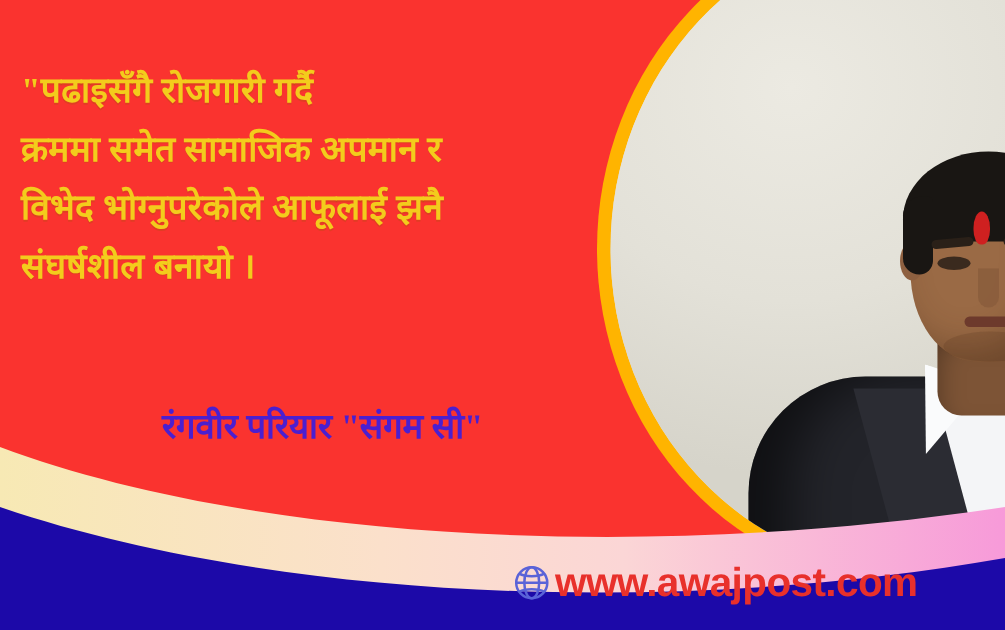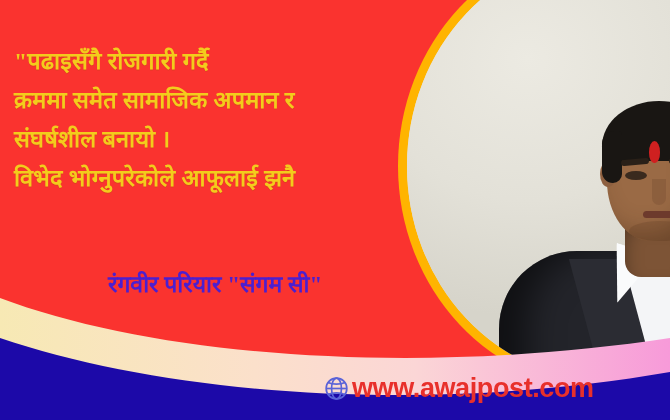--- a/index.html
+++ b/index.html
@@ -147,21 +147,21 @@
     font-family:"Liberation Serif", serif;
     font-weight:bold;
     font-size:23px;
     line-height:30px;
     white-space:nowrap;
   }
 
   
   #footer-url{
     position:absolute;
-    left:323px; top:371px;
+    left:341px; top:371px;
     display:flex;align-items:center;gap:2px;
     height:34px;
   }
   #globe-icon{width:27px;height:27px;display:block;flex:0 0 auto;}
   #url-text{
     color:#e8302b;
     font-family:"Liberation Sans", sans-serif;
     font-weight:bold;
     font-size:27px;
     letter-spacing:-.4px;
@@ -198,22 +198,22 @@
         <div class="nose"></div>
         <div class="chin-shadow"></div>
         <div class="mouth"></div>
       </div>
     </div>
   </div>
 
   <div id="quote">
     <div class="qline">"पढाइसँगै रोजगारी गर्दै</div>
     <div class="qline">क्रममा समेत सामाजिक अपमान र</div>
+    <div class="qline">विभेद भोग्नुपरेकोले आफूलाई झनै</div>
     <div class="qline">संघर्षशील बनायो  ।</div>
-    <div class="qline">विभेद भोग्नुपरेकोले आफूलाई झनै</div>
   </div>
 
   <div id="attribution">रंगवीर परियार "संगम सी"</div>
 
   <svg id="waves" viewBox="0 0 670 140" preserveAspectRatio="none">
     <defs>
       <linearGradient id="bandgrad" x1="0" y1="0" x2="1" y2="0">
         <stop offset="0%" stop-color="#f7e9b4"></stop>
         <stop offset="38%" stop-color="#fbe0cb"></stop>
         <stop offset="62%" stop-color="#fbd6d6"></stop>

